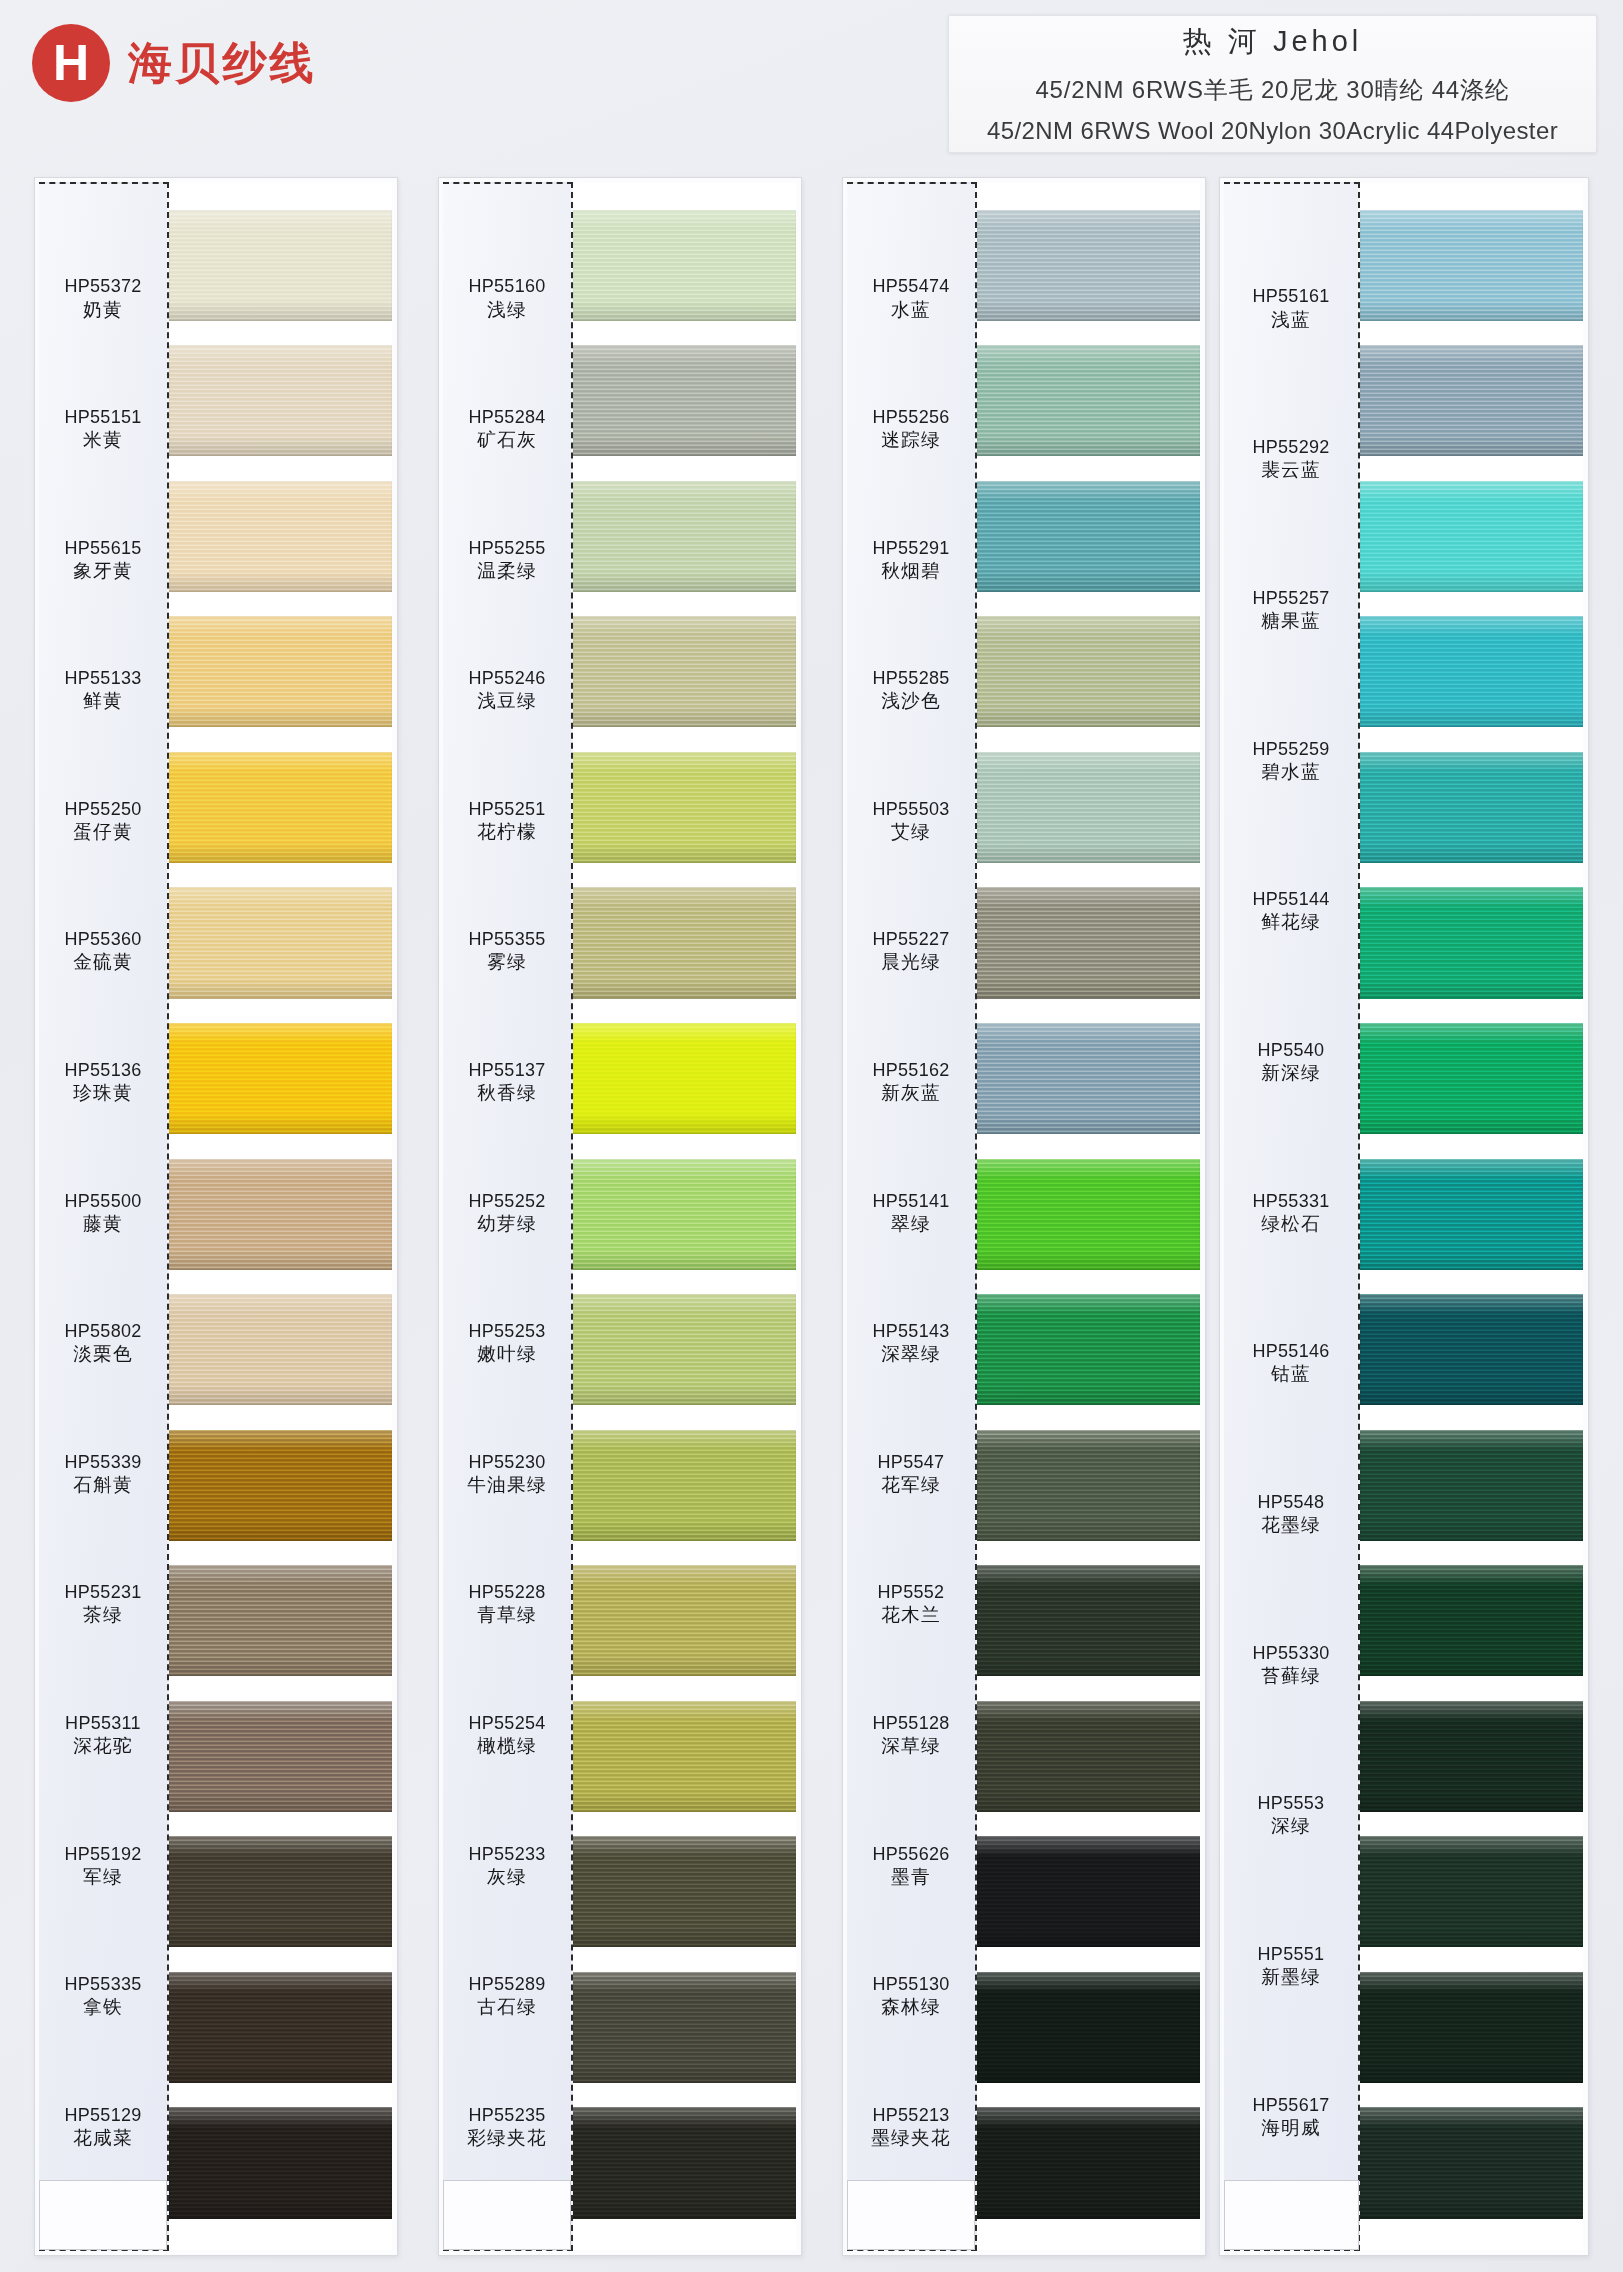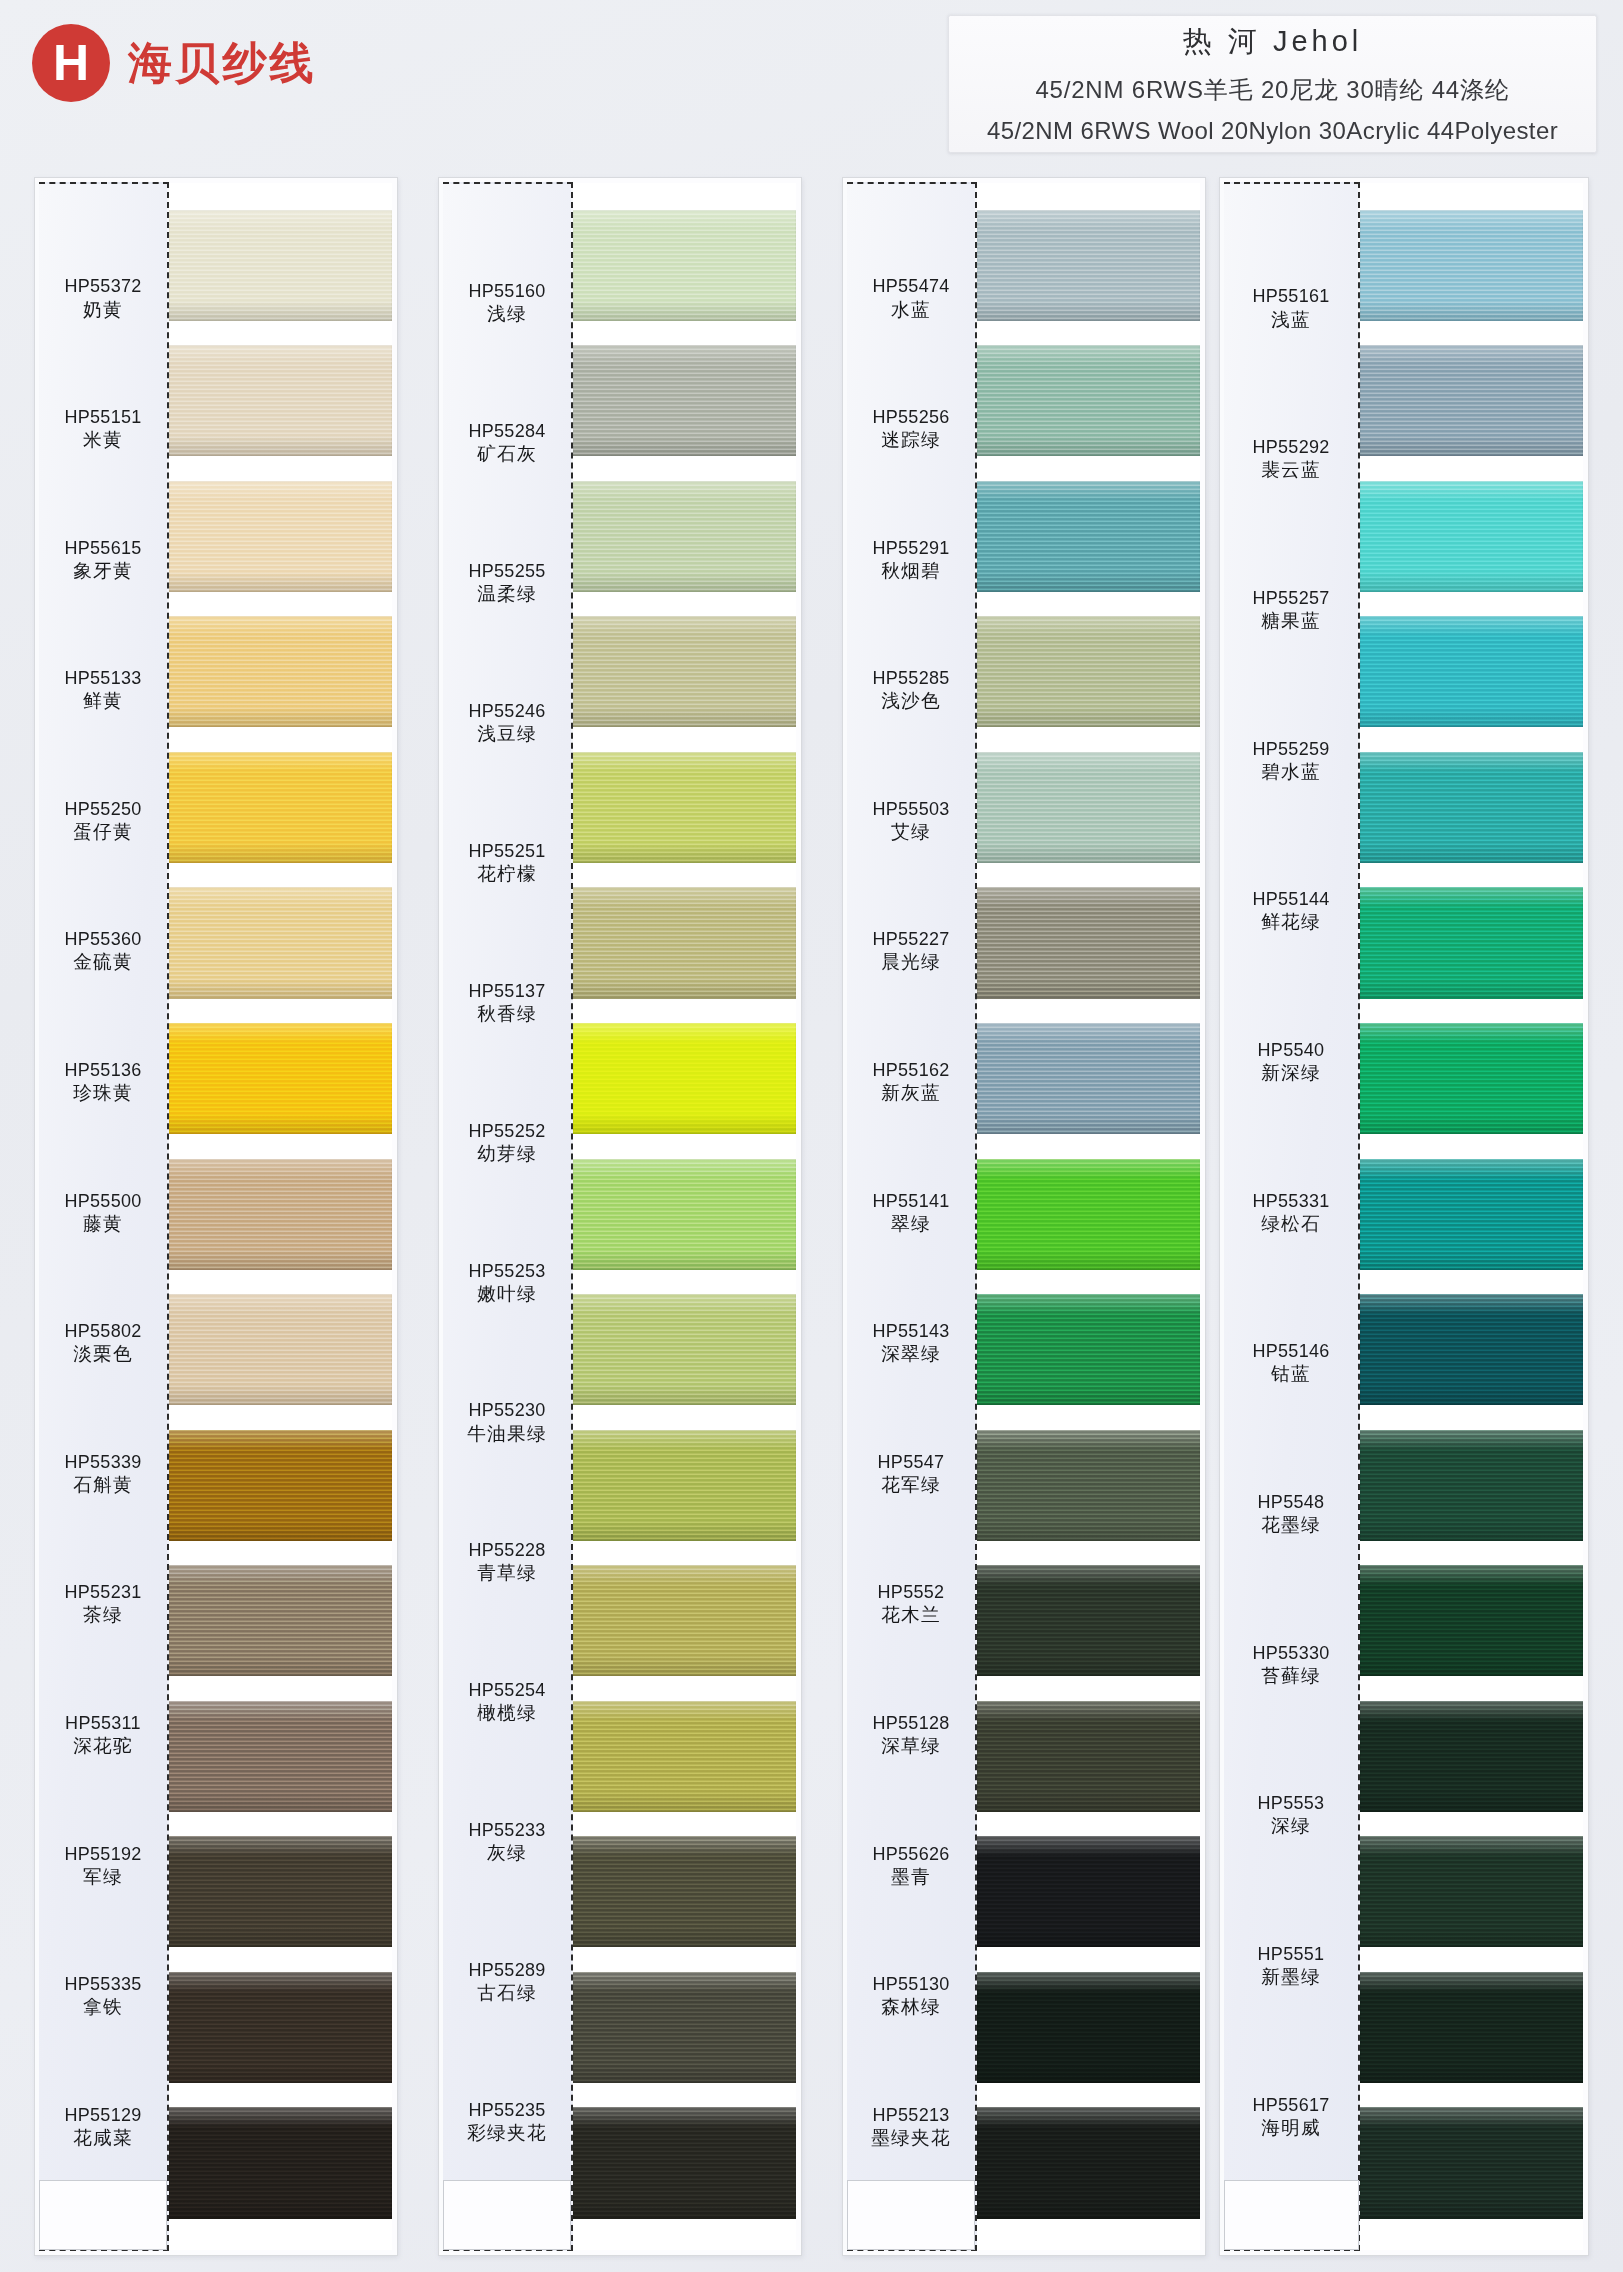--- a/index.html
+++ b/index.html
@@ -305,20 +305,24 @@
             </div>
             <div class="lbl">
               <div class="code">HP55246</div>
               <div class="cname">浅豆绿</div>
             </div>
             <div class="lbl">
               <div class="code">HP55251</div>
               <div class="cname">花柠檬</div>
             </div>
             <div class="lbl">
+              <div class="code">HP55355</div>
+              <div class="cname">雾绿</div>
+            </div>
+            <div class="lbl">
               <div class="code">HP55137</div>
               <div class="cname">秋香绿</div>
             </div>
             <div class="lbl">
               <div class="code">HP55252</div>
               <div class="cname">幼芽绿</div>
             </div>
             <div class="lbl">
               <div class="code">HP55253</div>
               <div class="cname">嫩叶绿</div>

